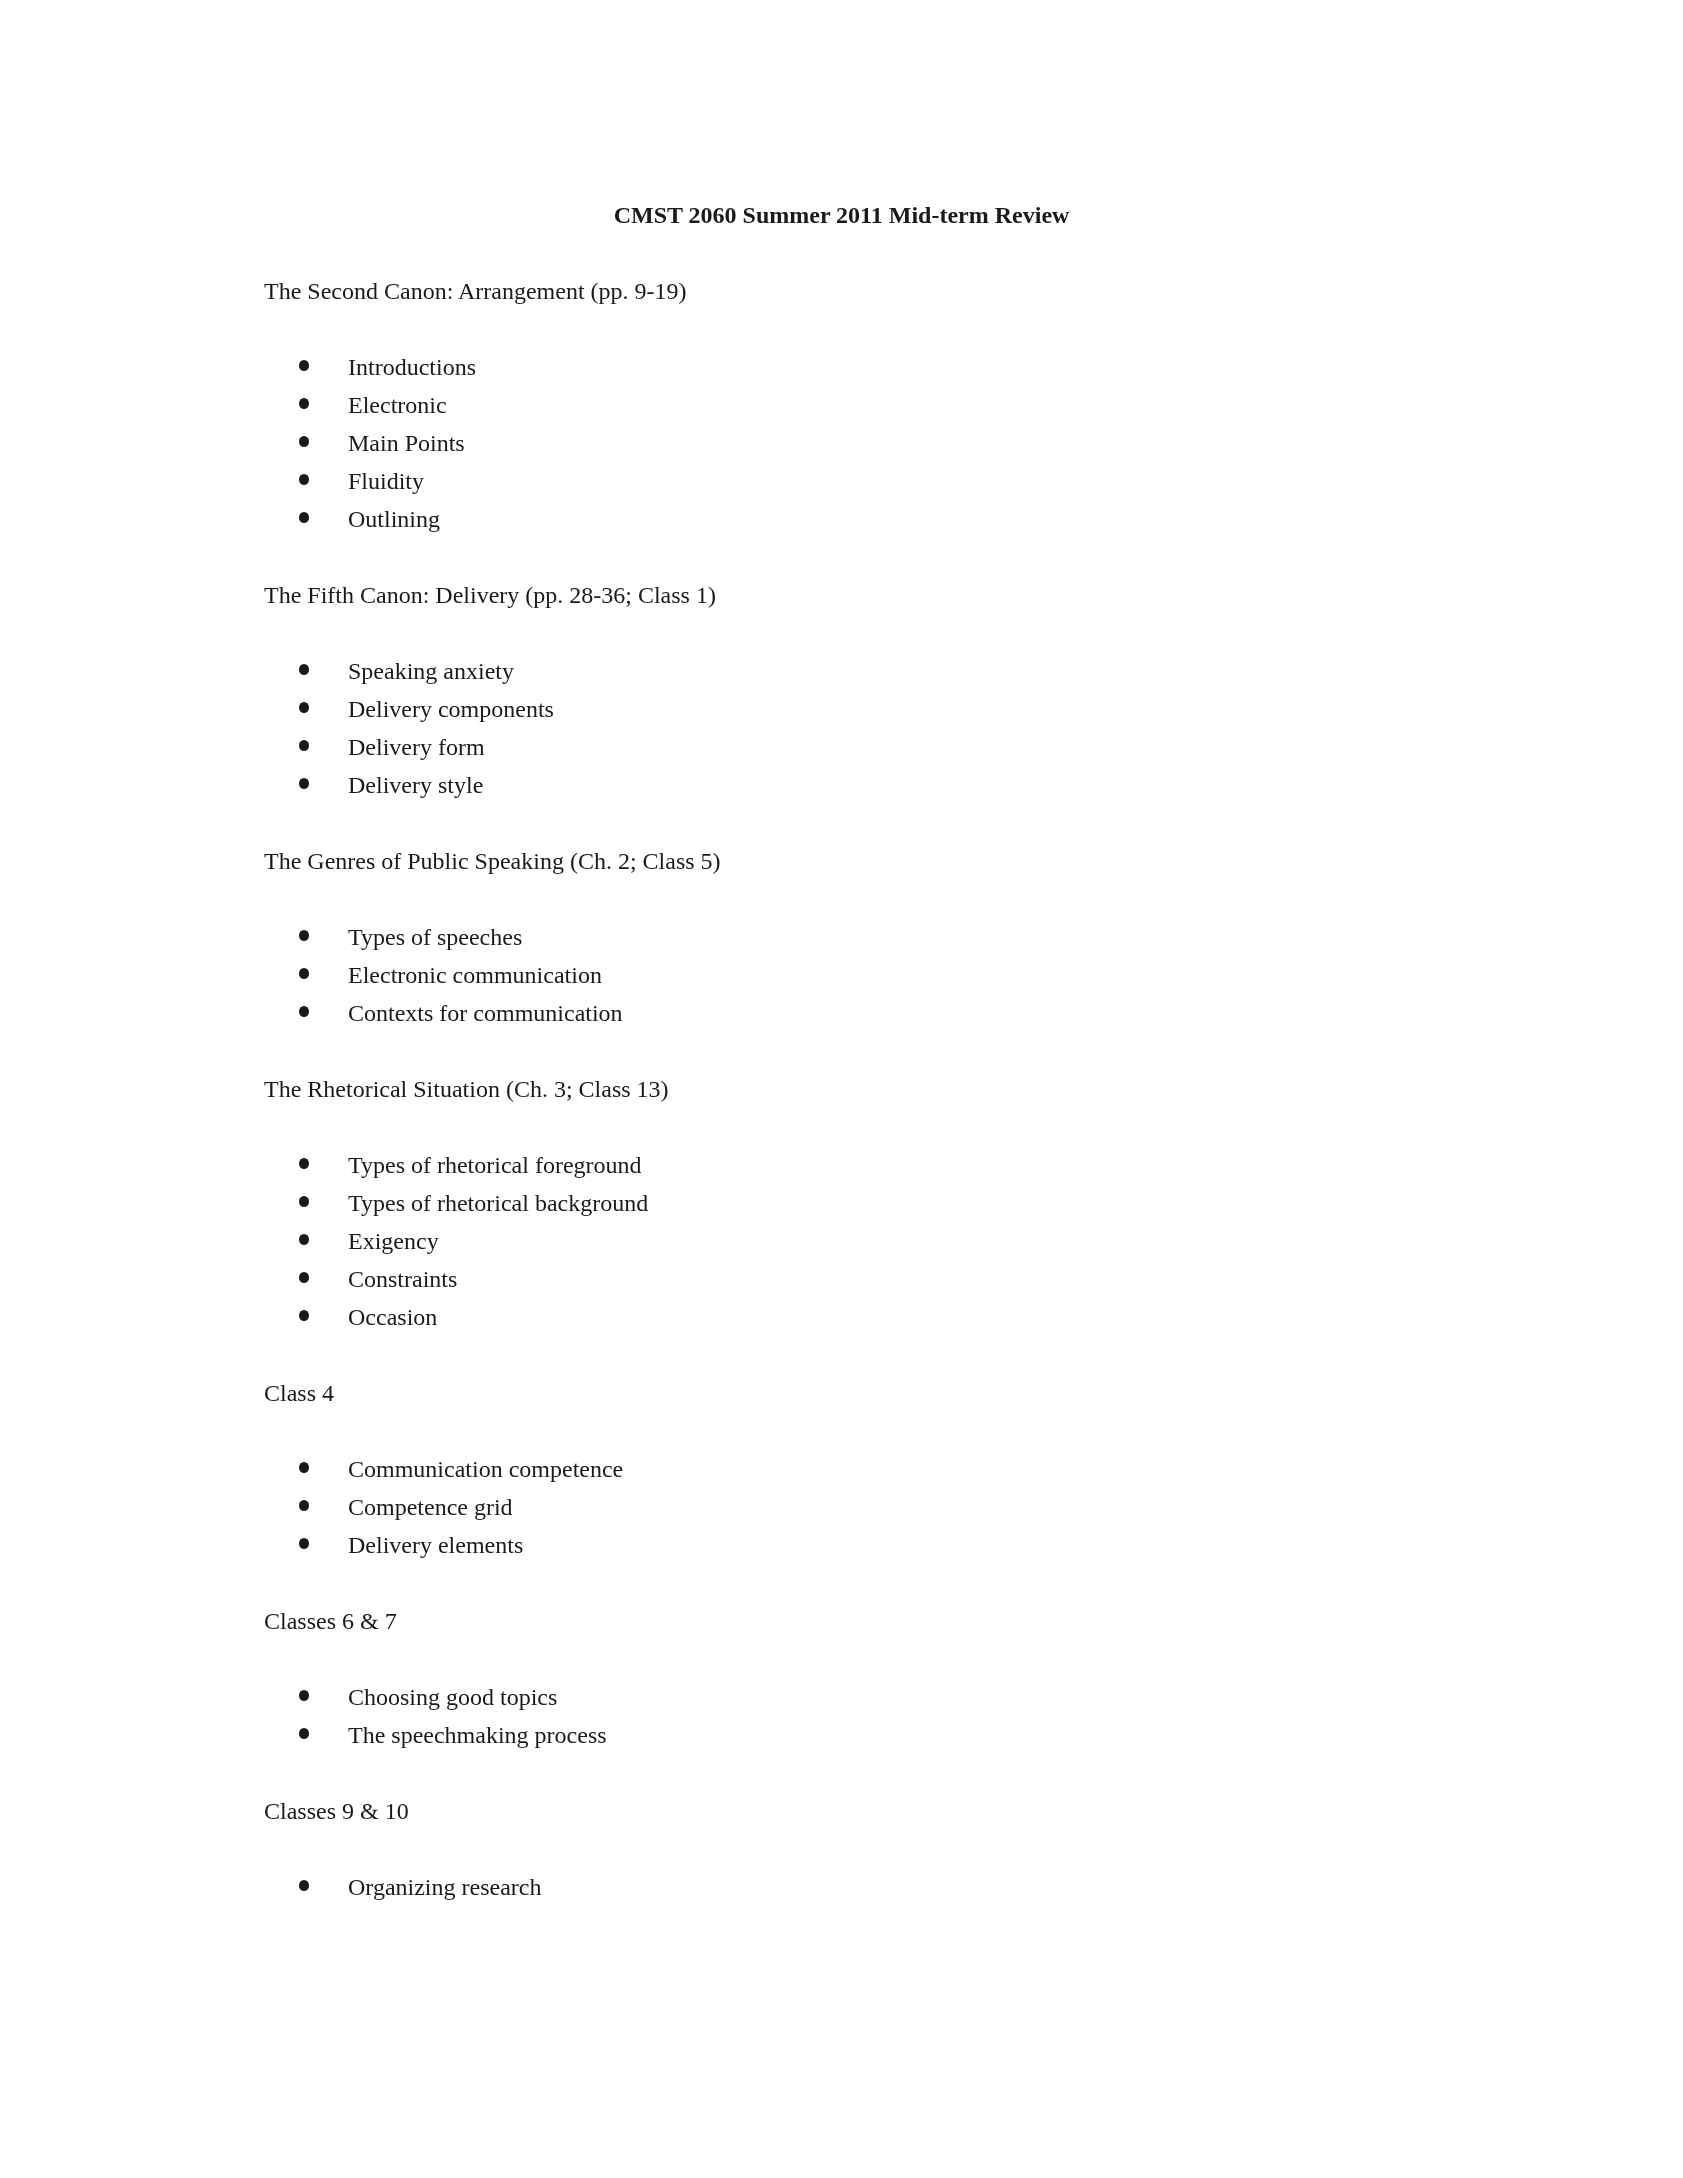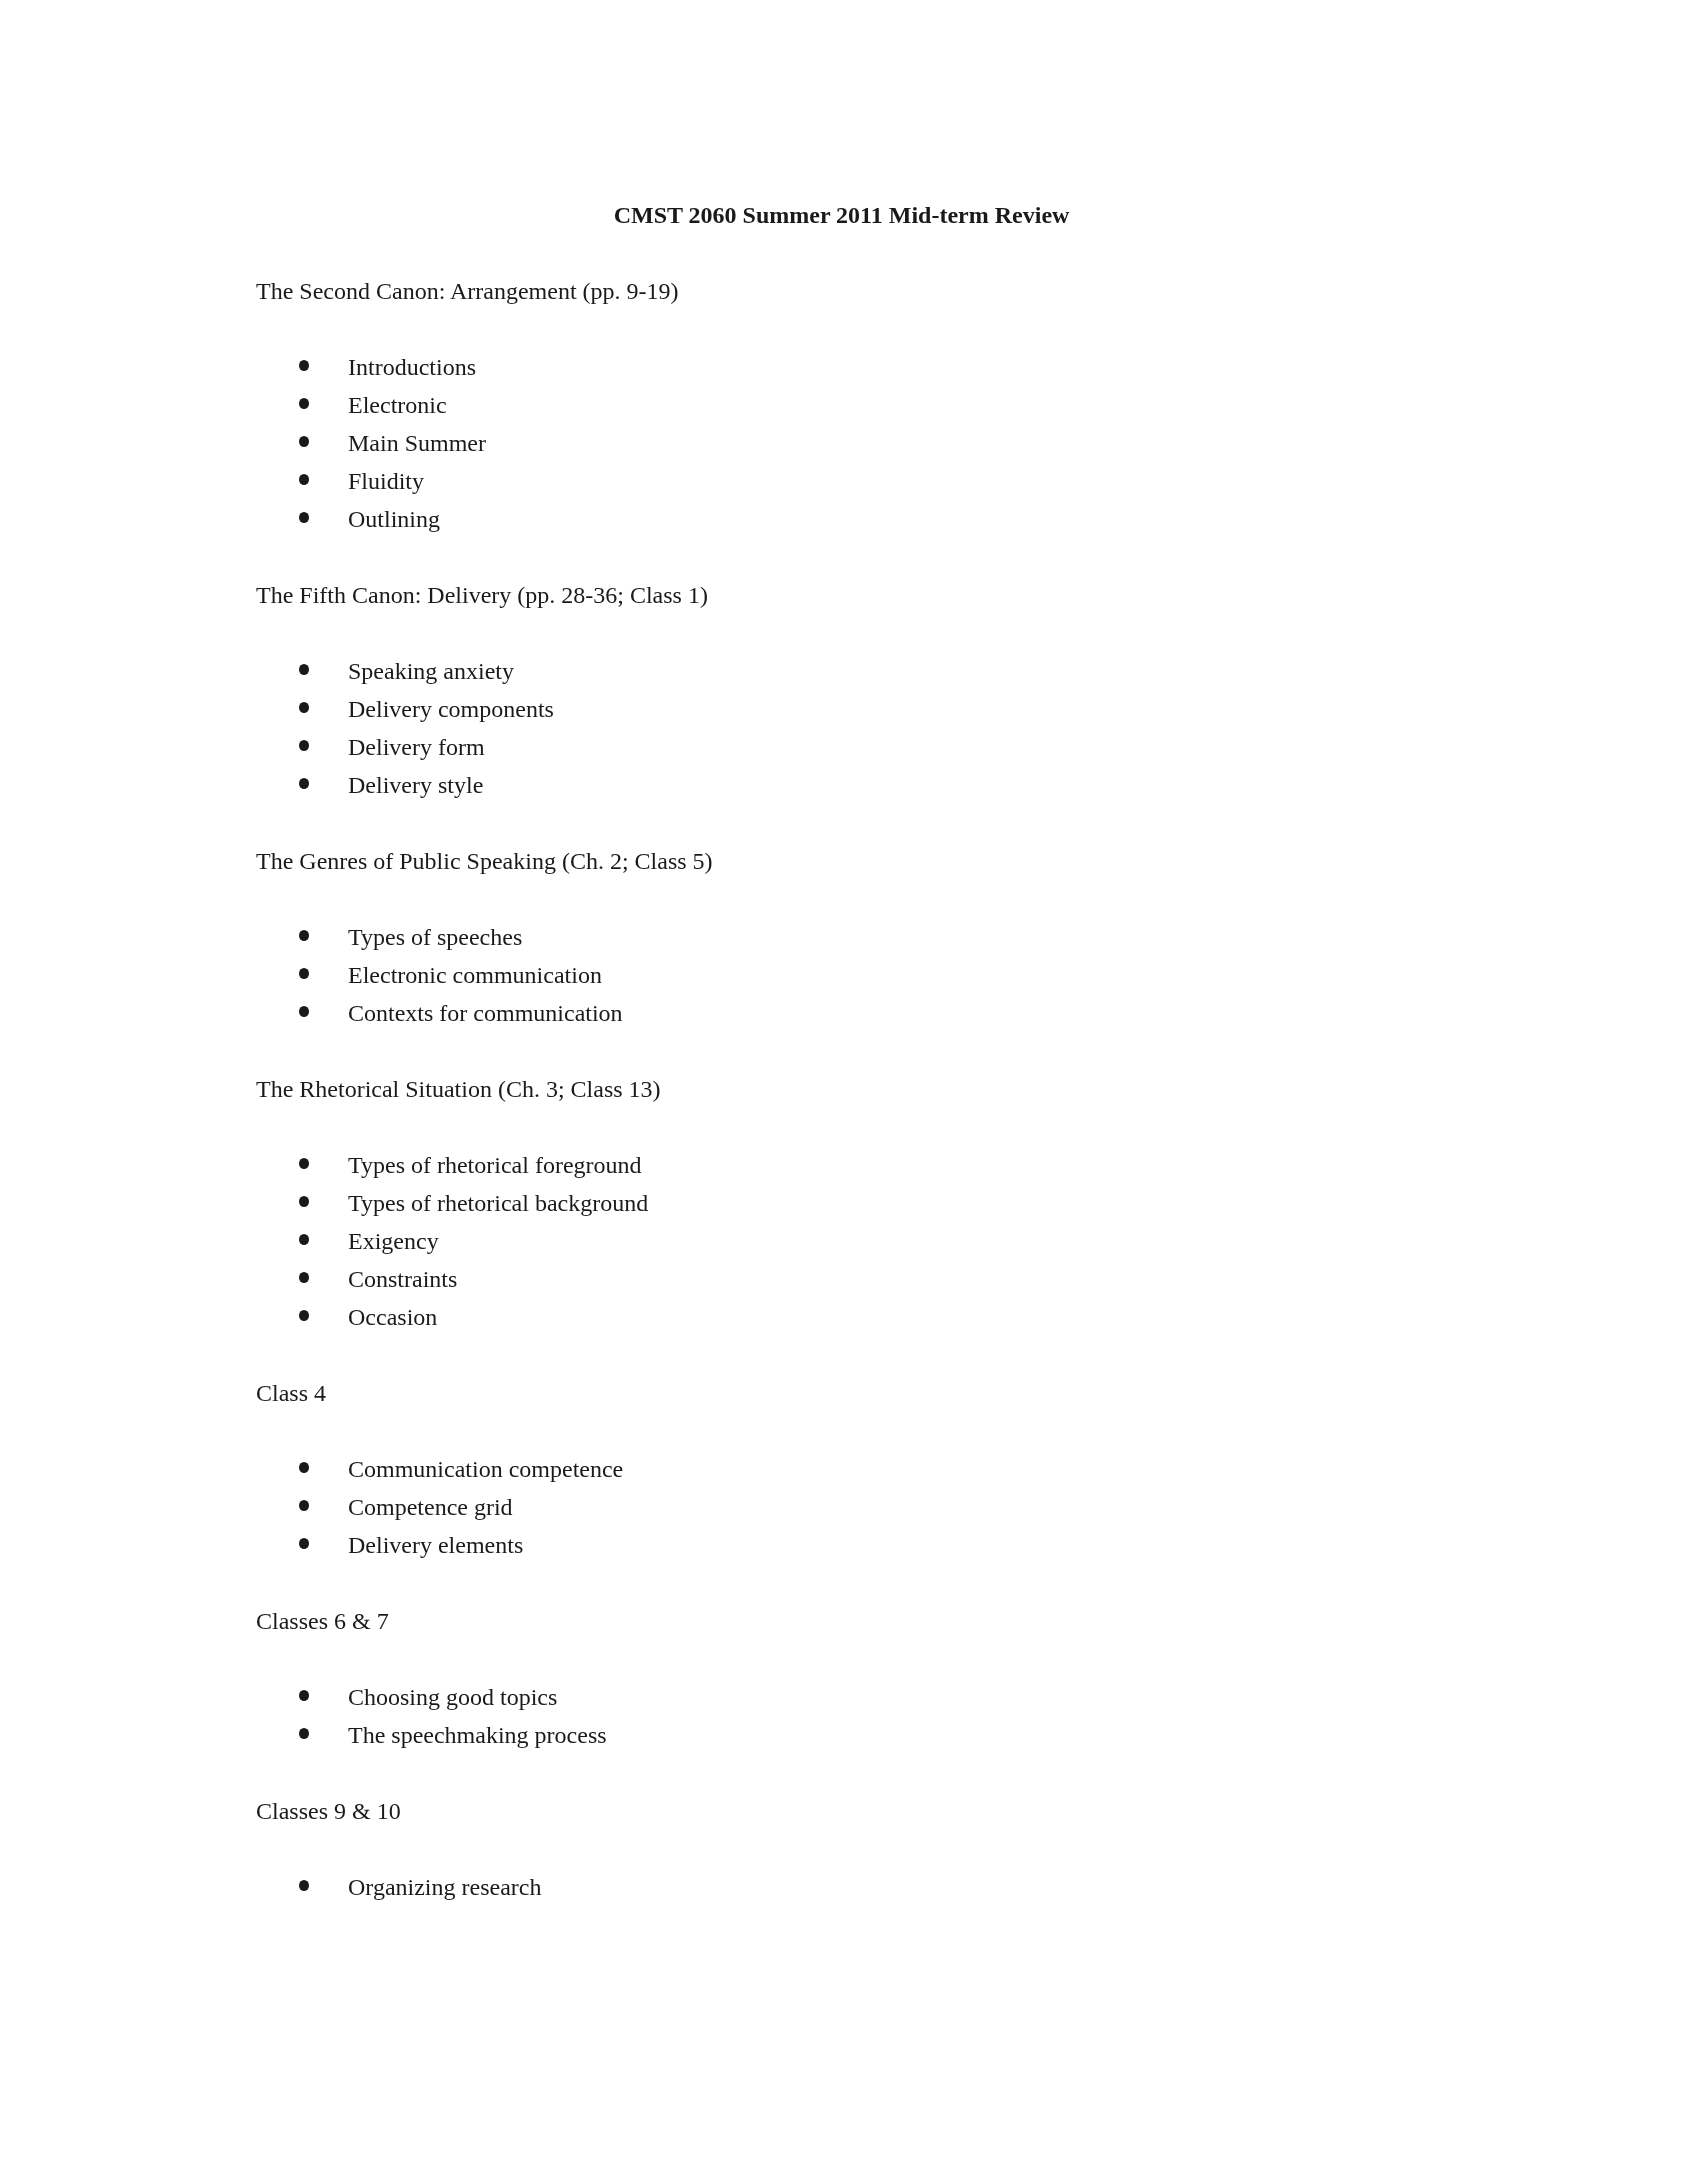--- a/index.html
+++ b/index.html
@@ -21,21 +21,21 @@
     font-size: 24px;
     line-height: 38px;
     color: #1a1a1a;
   }
   .doc-title {
     text-align: center;
     font-weight: bold;
     margin: 0 0 38px 0;
   }
   .section-heading {
-    margin: 0 0 38px 8px;
+    margin: 0 0 38px 16px;
     font-weight: normal;
   }
   ul.bullet-list {
     list-style: none;
     margin: 9px 0 38px 0;
     padding: 0;
   }
   ul.bullet-list li {
     display: flex;
     align-items: flex-start;
@@ -61,21 +61,21 @@
     <li>
         <span class="bullet-dot"></span>
         <span>Introductions</span>
       </li>
     <li>
         <span class="bullet-dot"></span>
         <span>Electronic</span>
       </li>
     <li>
         <span class="bullet-dot"></span>
-        <span>Main Summer</span>
+        <span>Main Points</span>
       </li>
     <li>
         <span class="bullet-dot"></span>
         <span>Fluidity</span>
       </li>
     <li>
         <span class="bullet-dot"></span>
         <span>Outlining</span>
       </li>
   </ul>

